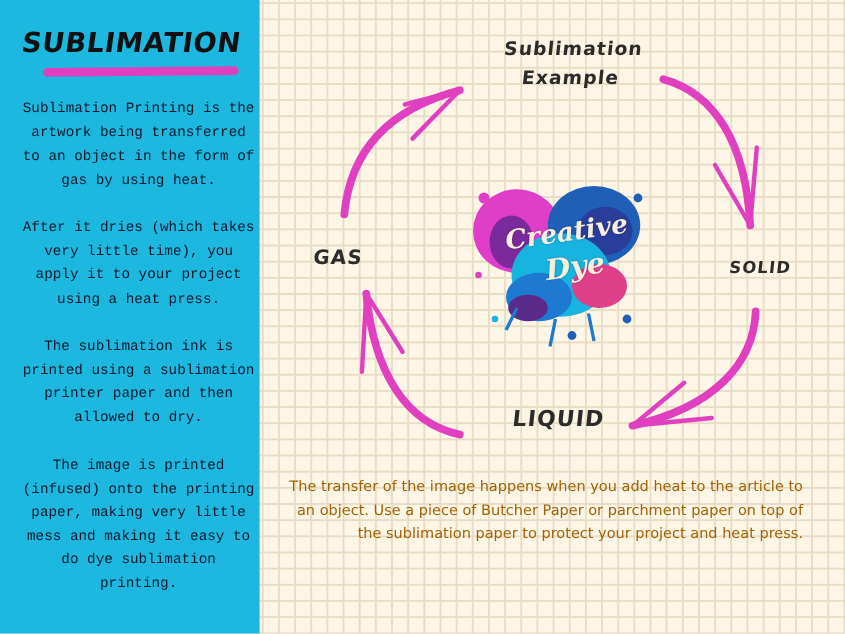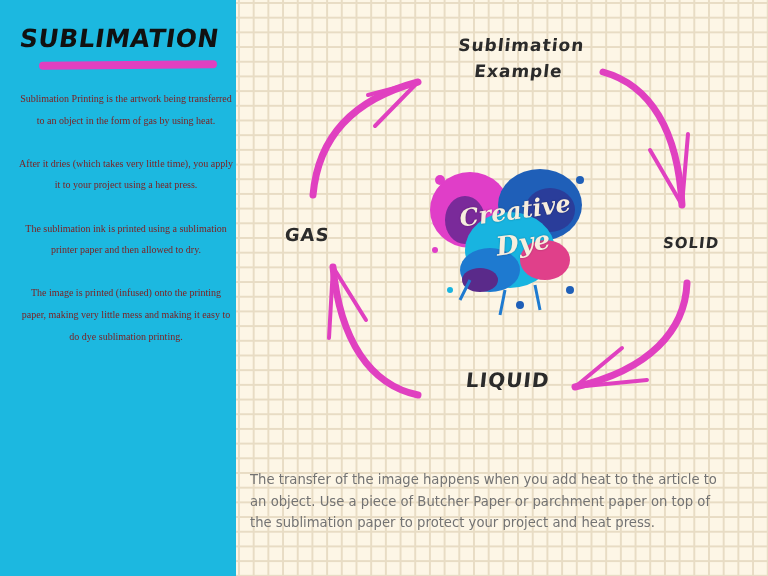--- a/index.html
+++ b/index.html
@@ -28,23 +28,23 @@
       transform: skewX(-8deg);
       white-space: nowrap;
     }
     .title-underline {
       position: absolute; left: 39px; top: 61px; width: 178px; height: 8px;
       background: #e040c0; border-radius: 4px;
       transform: rotate(-0.5deg);
     }
     .left-text {
       position: absolute; left: 18px; top: 88px; width: 216px;
-      text-align: center; color: #7f1d1d;
-      font-family: Liberation Serif, serif;
-      font-size: 10px; line-height: 21.6px;
+      text-align: center; color: #0f172a;
+      font-family: Liberation Mono, monospace;
+      font-size: 13px; line-height: 21.6px;
     }
     .left-text p { margin: 0 0 21.6px 0; }
     .hand {
       position: absolute; font-family: "DejaVu Sans", sans-serif;
       font-weight: bold; color: #2b2b2b; transform: skewX(-6deg);
       letter-spacing: 1px;
     }
     .example-title {
       left: 420px; top: 32px; width: 200px; text-align: center;
       font-size: 17px; line-height: 26px;
@@ -57,22 +57,22 @@
       position: absolute; left: 420px; top: 150px; width: 170px; height: 170px;
     }
     .logo-text {
       position: absolute; left: 0; width: 100%; text-align: center;
       color: #f7eede; font-family: "DejaVu Serif", serif; font-style: italic;
       font-weight: bold; text-shadow: 0 0 2px rgba(0,0,0,0.3);
     }
     .logo-line1 { top: 46px; font-size: 24px; transform: rotate(-8deg); left: 10px; }
     .logo-line2 { top: 78px; font-size: 26px; transform: rotate(-8deg); left: 18px; }
     .bottom-text {
-      position: absolute; left: 250px; top: 469px; width: 480px;
-      text-align: left; color: #737373;
+      position: absolute; left: 250px; top: 432px; width: 480px;
+      text-align: right; color: #a16207;
       font-family: "DejaVu Sans", sans-serif;
       font-size: 13.2px; line-height: 21.5px;
     }
   </style>
 </head>
 <body>
 
 <div class="right-panel"></div>
 
 <div class="left-panel">

